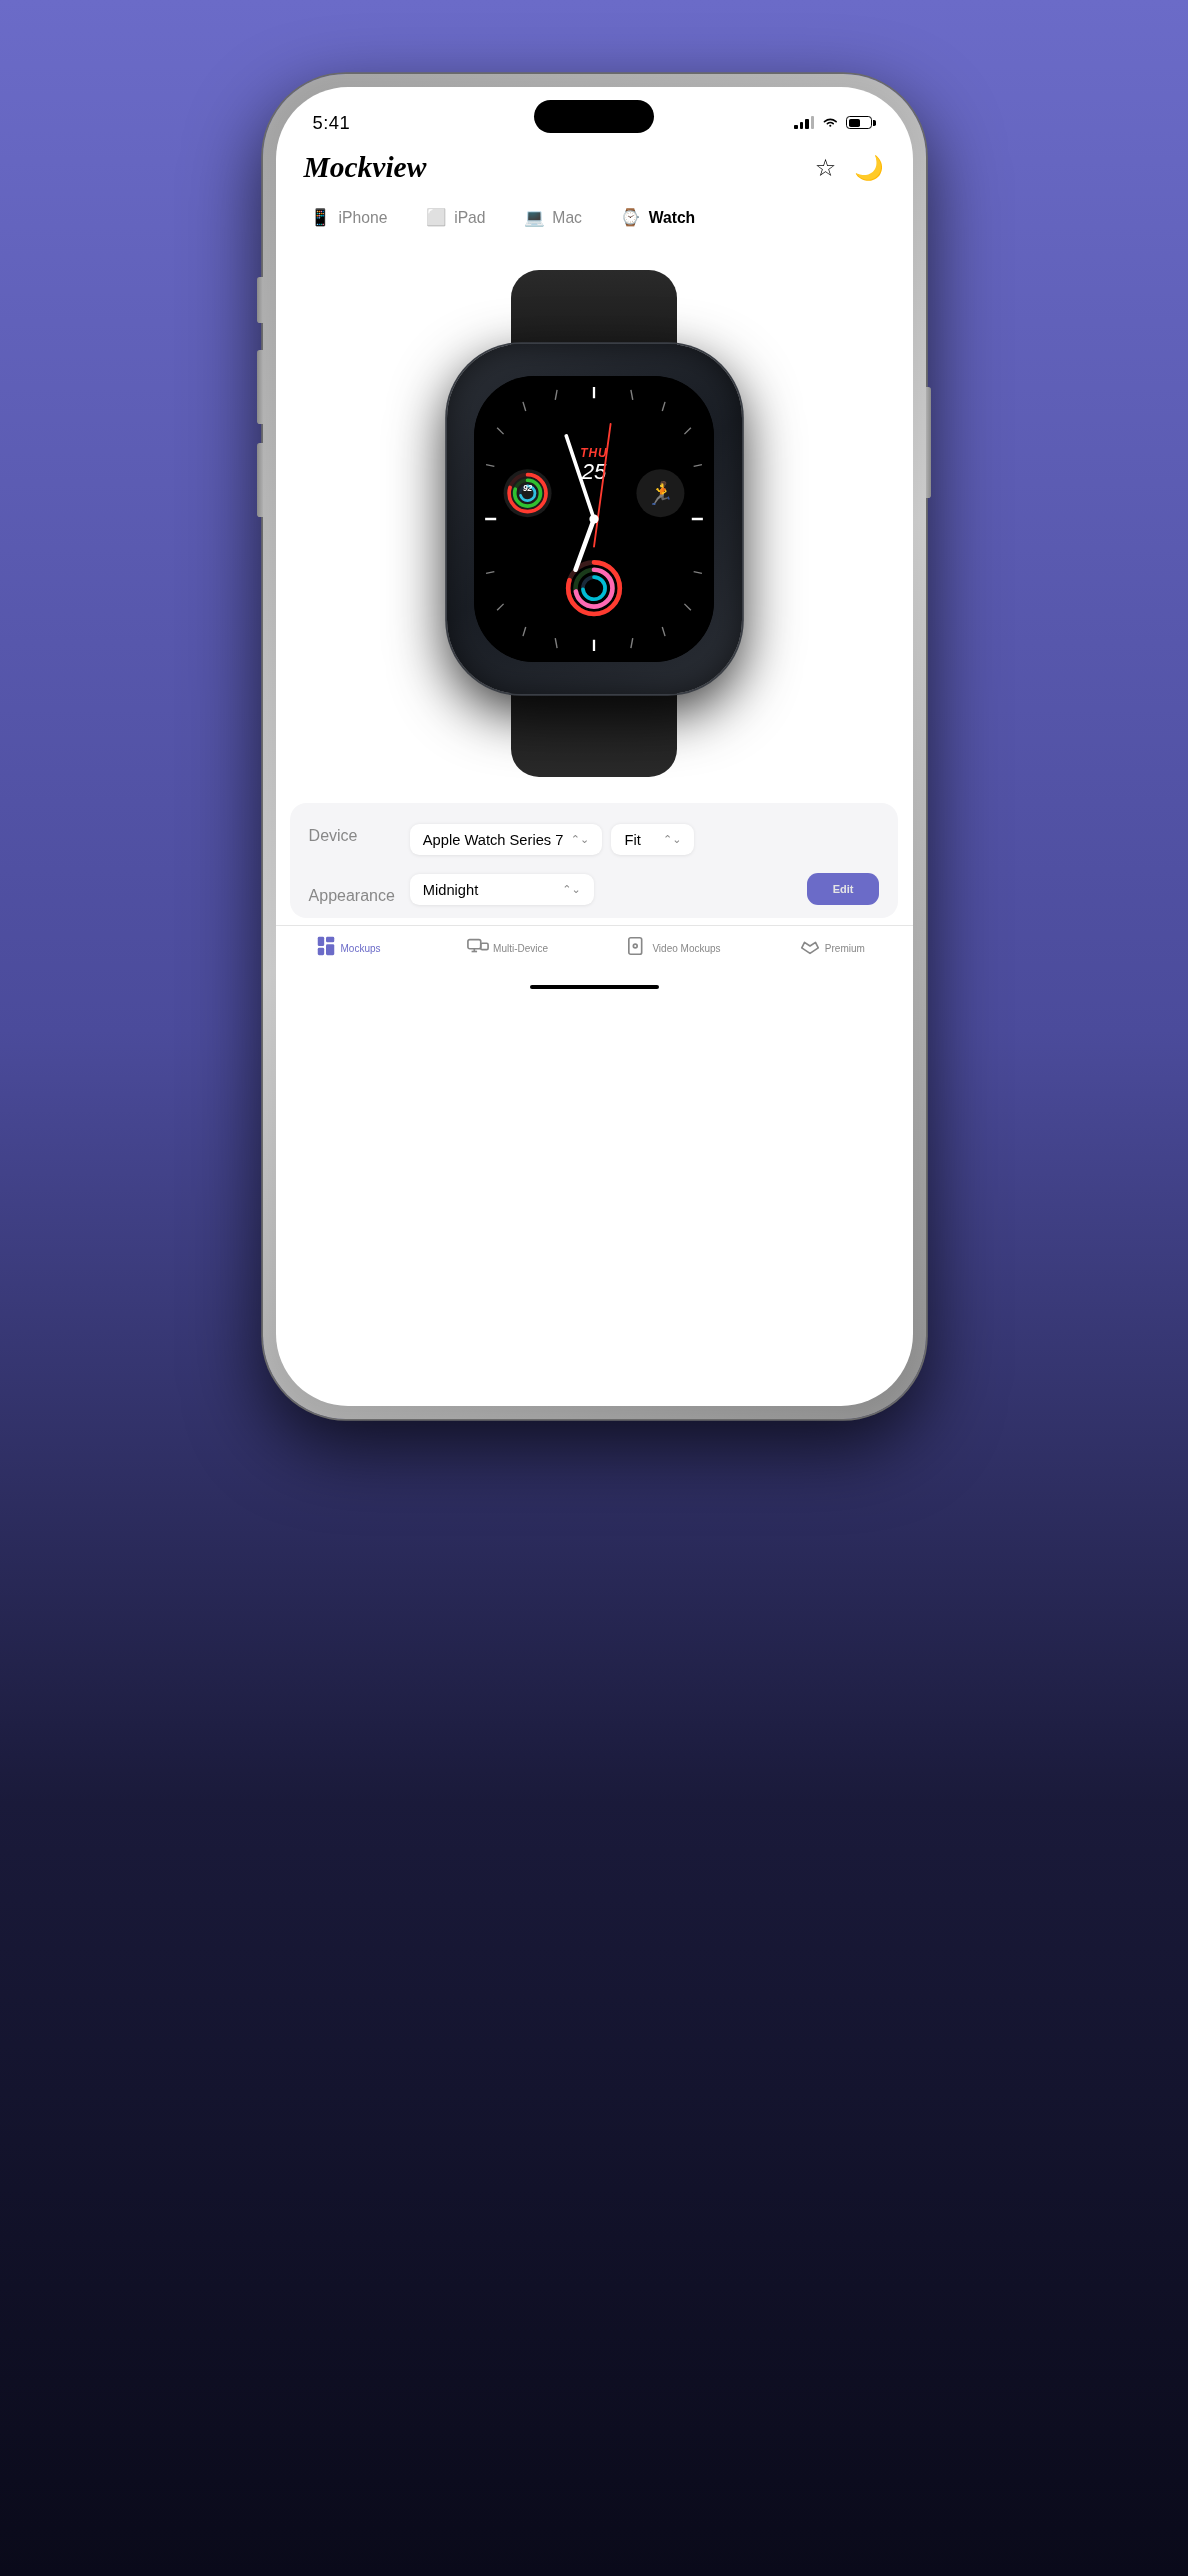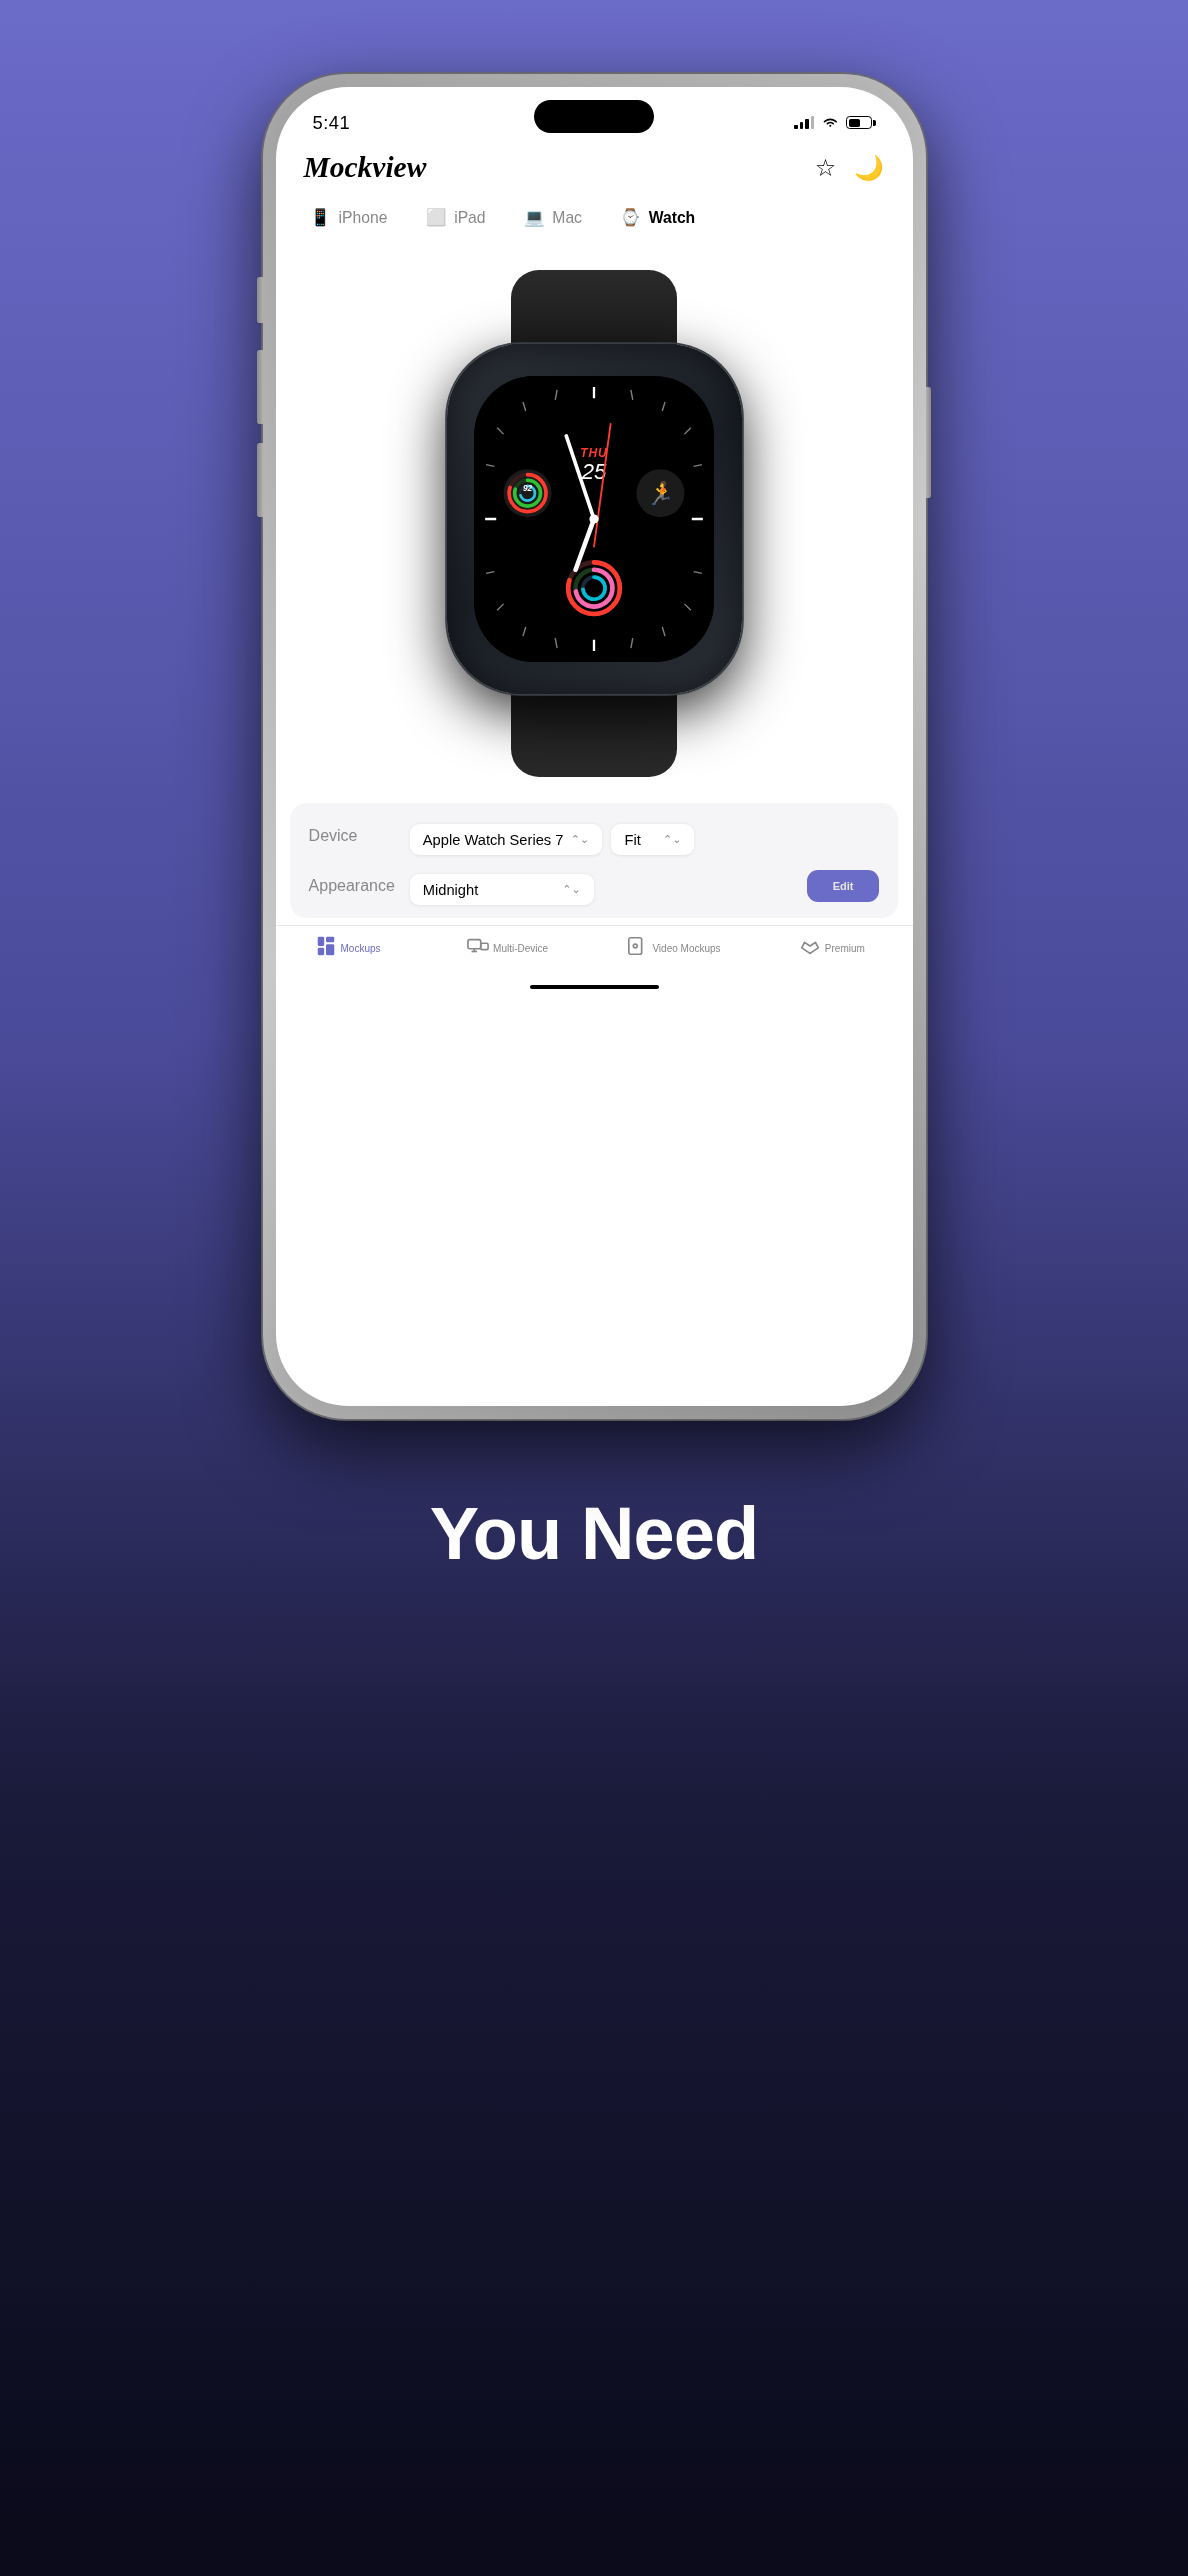--- a/index.html
+++ b/index.html
@@ -305,20 +305,21 @@
 
     .control-row {
       display: flex;
       align-items: center;
       gap: 9.2px;
       margin-bottom: 11px;
     }
 
     .control-row:last-child {
       margin-bottom: 0;
+      align-items: flex-end;
     }
 
     .control-label {
       font-size: 16px;
       color: #888;
       width: 92px;
       flex-shrink: 0;
     }
 
     .control-select {
@@ -643,15 +644,14 @@
           <span class="tab-label">Premium</span>
         </div>
       </div>
 
       <div class="home-indicator"></div>
     </div>
   </div>
 </div>
 
 <div class="bottom-text">
-  <h1>You Need</h1>
 </div>
 
 
 </body></html>

